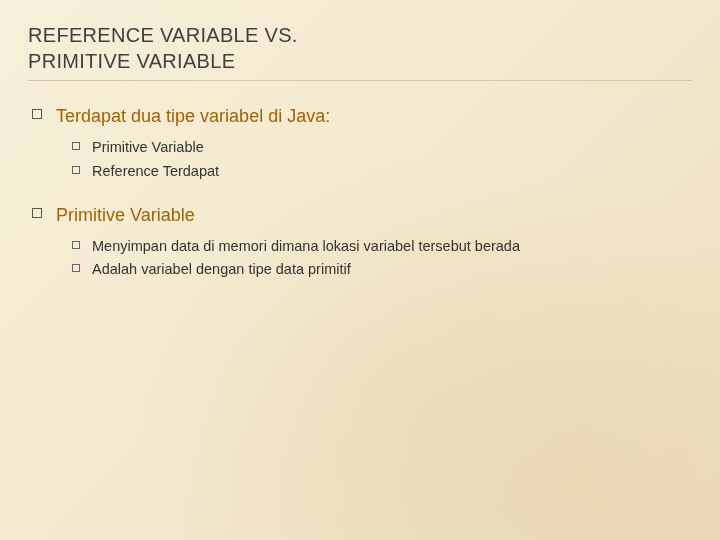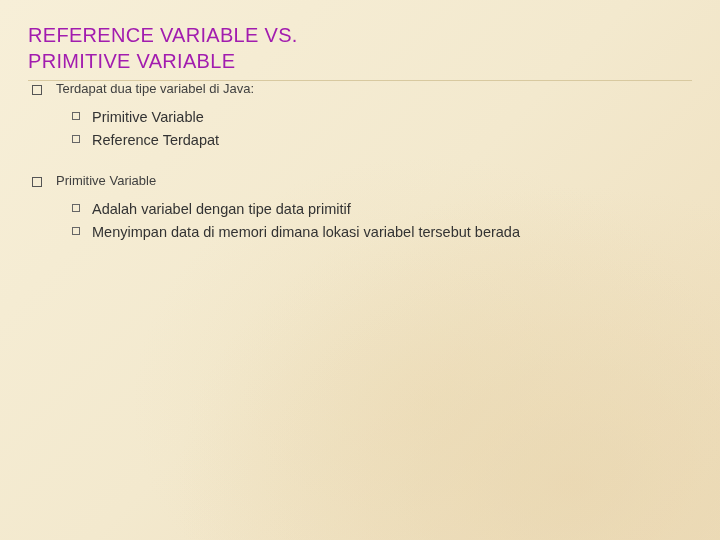--- a/index.html
+++ b/index.html
@@ -19,25 +19,26 @@
       color: #3a3a3a;
       overflow: hidden;
       position: relative;
     }
     .slide {
       padding: 22px 28px;
     }
     .title {
       font-size: 20px;
       font-weight: normal;
-      color: #a21caf;
+      color: #404040;
       line-height: 1.3;
       letter-spacing: 0.3px;
       padding-bottom: 6px;
       border-bottom: 1px solid #d8c9a0;
+      margin-bottom: 24px;
     }
     .list-level-1 {
       list-style: none;
       padding-left: 4px;
     }
     .list-level-1 > li {
       margin-bottom: 22px;
     }
     .item-row {
       display: flex;
@@ -47,22 +48,22 @@
       width: 10px;
       height: 10px;
       border: 1.5px solid #555;
       background: transparent;
       margin-right: 14px;
       margin-top: 4px;
       flex-shrink: 0;
       align-self: flex-start;
     }
     .text-1 {
-      font-size: 13px;
-      color: #404040;
+      font-size: 18px;
+      color: #a16207;
       line-height: 1.3;
     }
     .list-level-2 {
       list-style: none;
       padding-left: 40px;
       margin-top: 10px;
     }
     .list-level-2 > li {
       margin-bottom: 4px;
     }
@@ -115,25 +116,25 @@
 
     <li>
       <div class="item-row">
         <span class="bullet-1"></span>
         <span class="text-1">Primitive Variable</span>
       </div>
       <ul class="list-level-2">
         <li>
           <div class="item-row">
             <span class="bullet-2"></span>
-            <span class="text-2">Adalah variabel dengan tipe data primitif</span>
+            <span class="text-2">Menyimpan data di memori dimana lokasi variabel tersebut berada</span>
           </div>
         </li>
         <li>
           <div class="item-row">
             <span class="bullet-2"></span>
-            <span class="text-2">Menyimpan data di memori dimana lokasi variabel tersebut berada</span>
+            <span class="text-2">Adalah variabel dengan tipe data primitif</span>
           </div>
         </li>
       </ul>
     </li>
   </ul>
 </div>
 
 </body></html>

